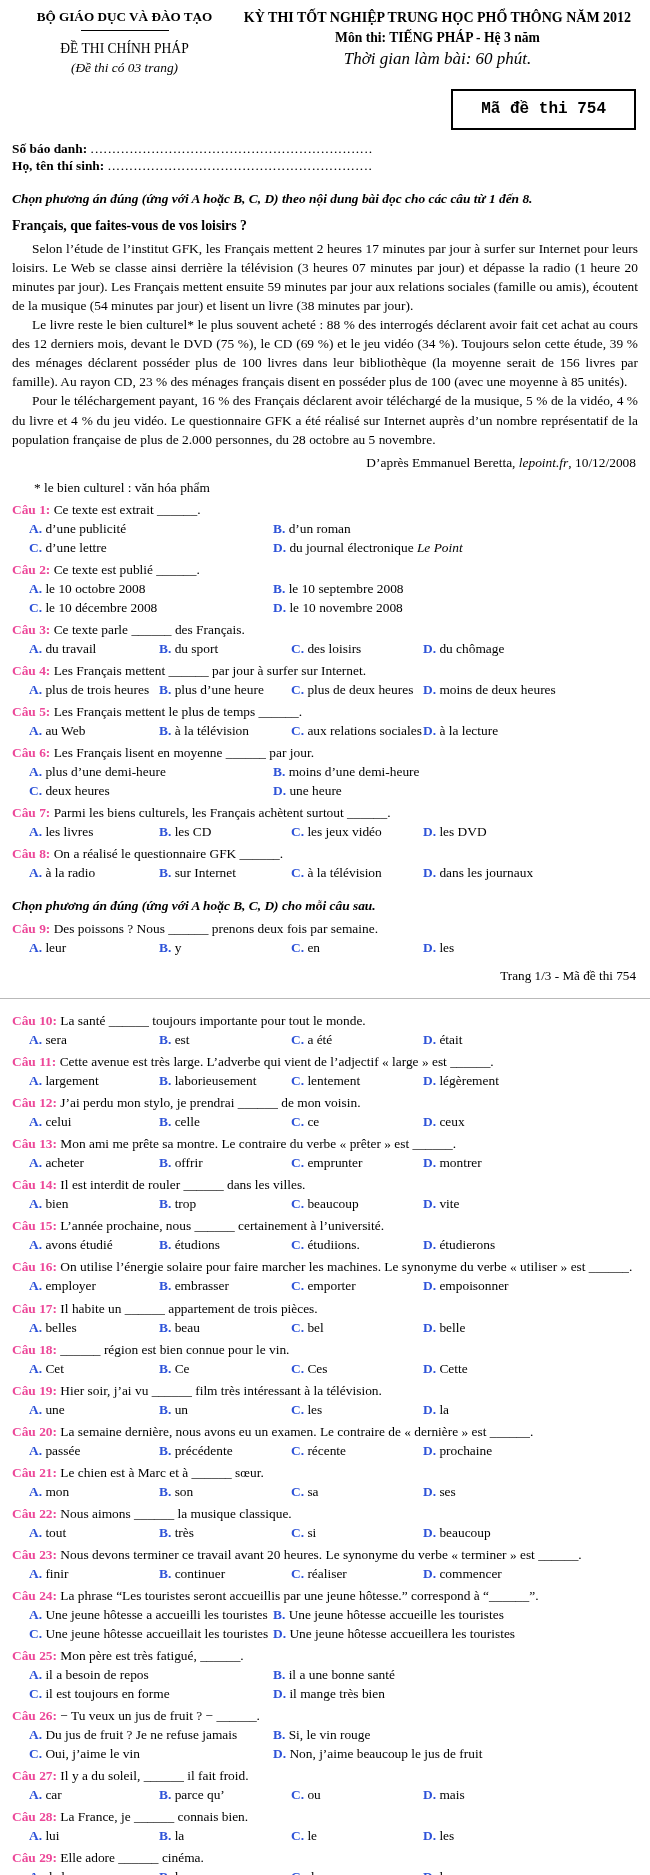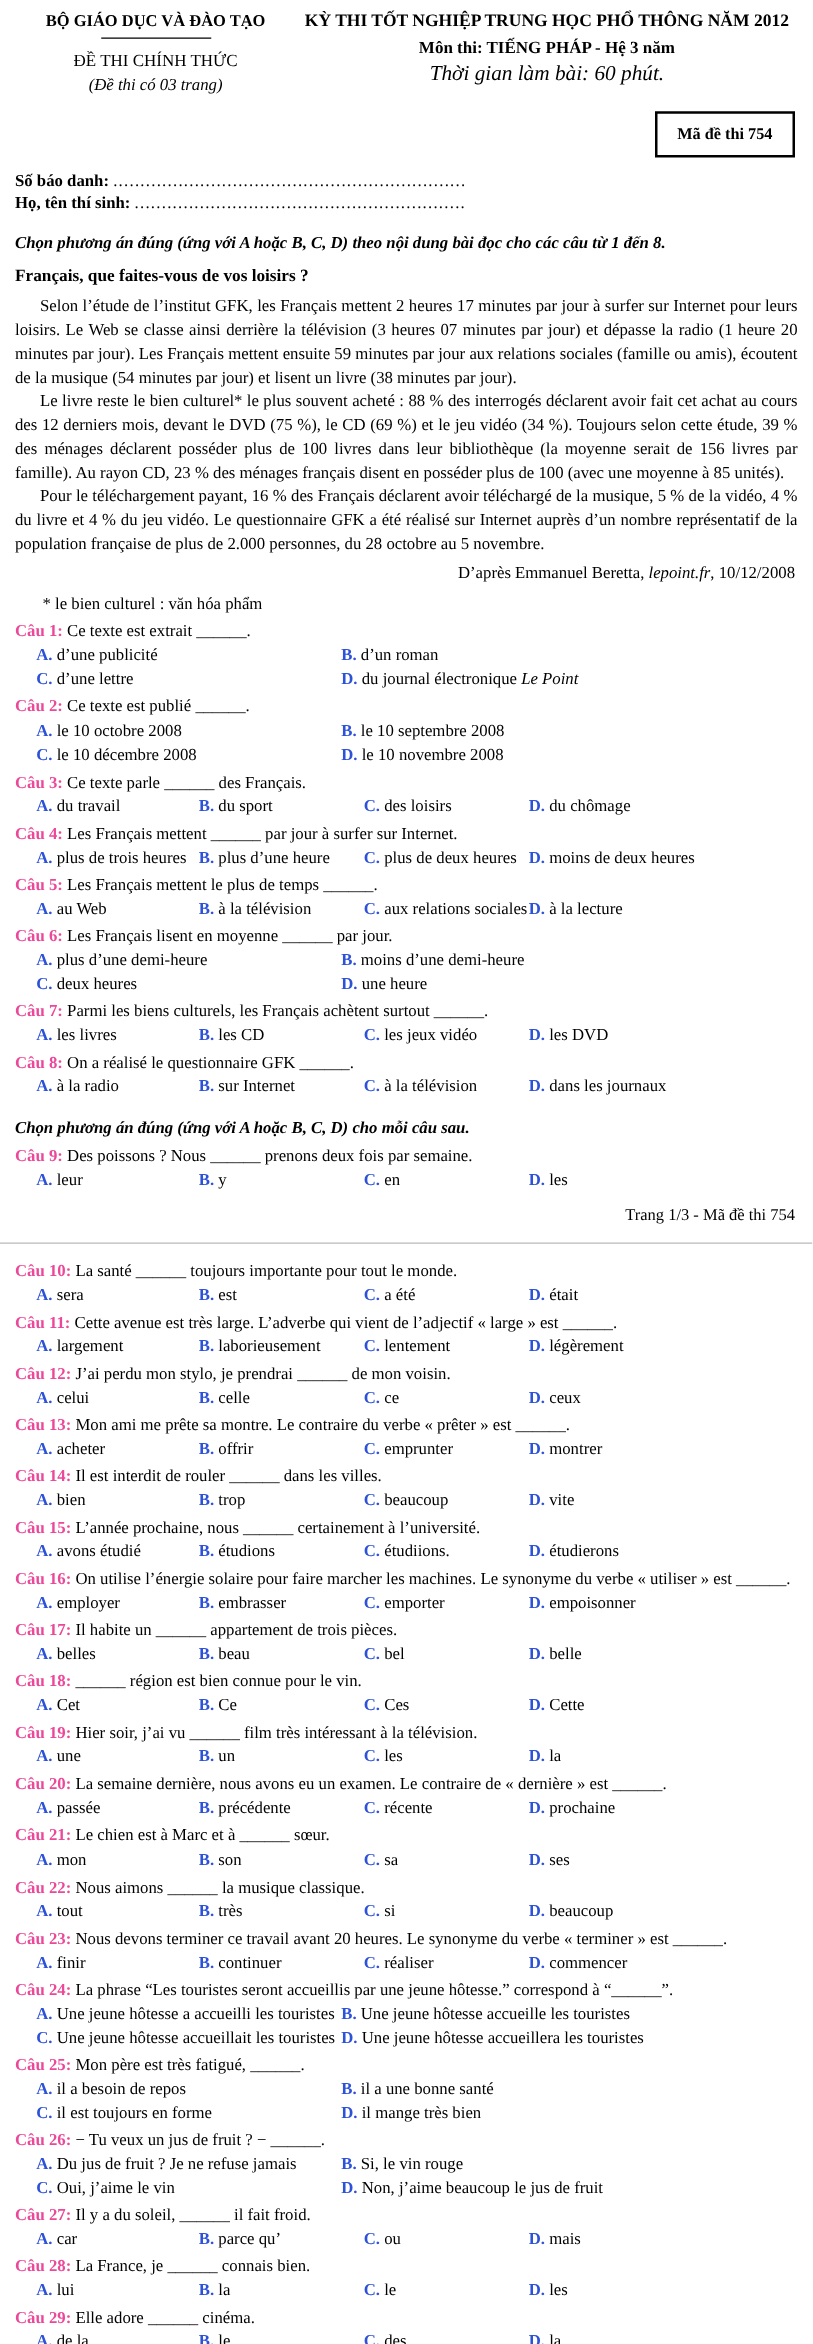--- a/index.html
+++ b/index.html
@@ -12,21 +12,21 @@
   .hdr-right { flex:1; text-align:center; }
   .ministry { font-weight:bold; font-size:13.2px; }
   .ministry-rule { width:88px; border-top:1.4px solid #000; margin:3px auto 8px auto; height:0; }
   .official { font-size:13.6px; }
   .pages-note { font-style:italic; font-size:13.4px; }
   .exam-title { font-weight:bold; font-size:14px; }
   .subject { font-weight:bold; font-size:13.6px; }
   .duration { font-style:italic; font-size:17px; }
 
   .code-row { display:flex; justify-content:flex-end; margin:12px 2px 10px 0; }
-  .code-box { border:2.5px solid #000; padding:7px 16px; font-weight:bold; font-size:13px; }
+  .code-box { border:2.5px solid #000; padding:7px 28px; font-weight:bold; font-size:16px;font-family:Liberation Mono, monospace; }
 
   .candidate { margin-top:2px; line-height:1.3; }
   .candidate b { font-weight:bold; }
   .candidate .dots { letter-spacing:1px; }
 
   .instruction { font-weight:bold; font-style:italic; margin:14px 0 4px 0; }
   .reading-title { font-weight:bold; text-align:left; margin:8px 0 4px 0; font-size:13.8px; }
   .para { text-align:justify; text-indent:20px; margin:0; }
   .source-line { text-align:right; margin:4px 2px 2px 0; }
   .footnote { margin:6px 0 2px 22px; }
@@ -45,21 +45,21 @@
 </style>
 </head>
 <body>
 
 <div class="page">
 
   <div class="hdr">
     <div class="hdr-left">
       <div class="ministry">BỘ GIÁO DỤC VÀ ĐÀO TẠO</div>
       <div class="ministry-rule"></div>
-      <div class="official">ĐỀ THI CHÍNH THỨC</div>
+      <div class="official">ĐỀ THI CHÍNH PHÁP</div>
       <div class="pages-note">(Đề thi có 03 trang)</div>
     </div>
     <div class="hdr-right">
       <div class="exam-title">KỲ THI TỐT NGHIỆP TRUNG HỌC PHỔ THÔNG NĂM 2012</div>
       <div class="subject">Môn thi: TIẾNG PHÁP - Hệ 3 năm</div>
       <div class="duration">Thời gian làm bài: 60 phút.</div>
     </div>
   </div>
 
   <div class="code-row">

